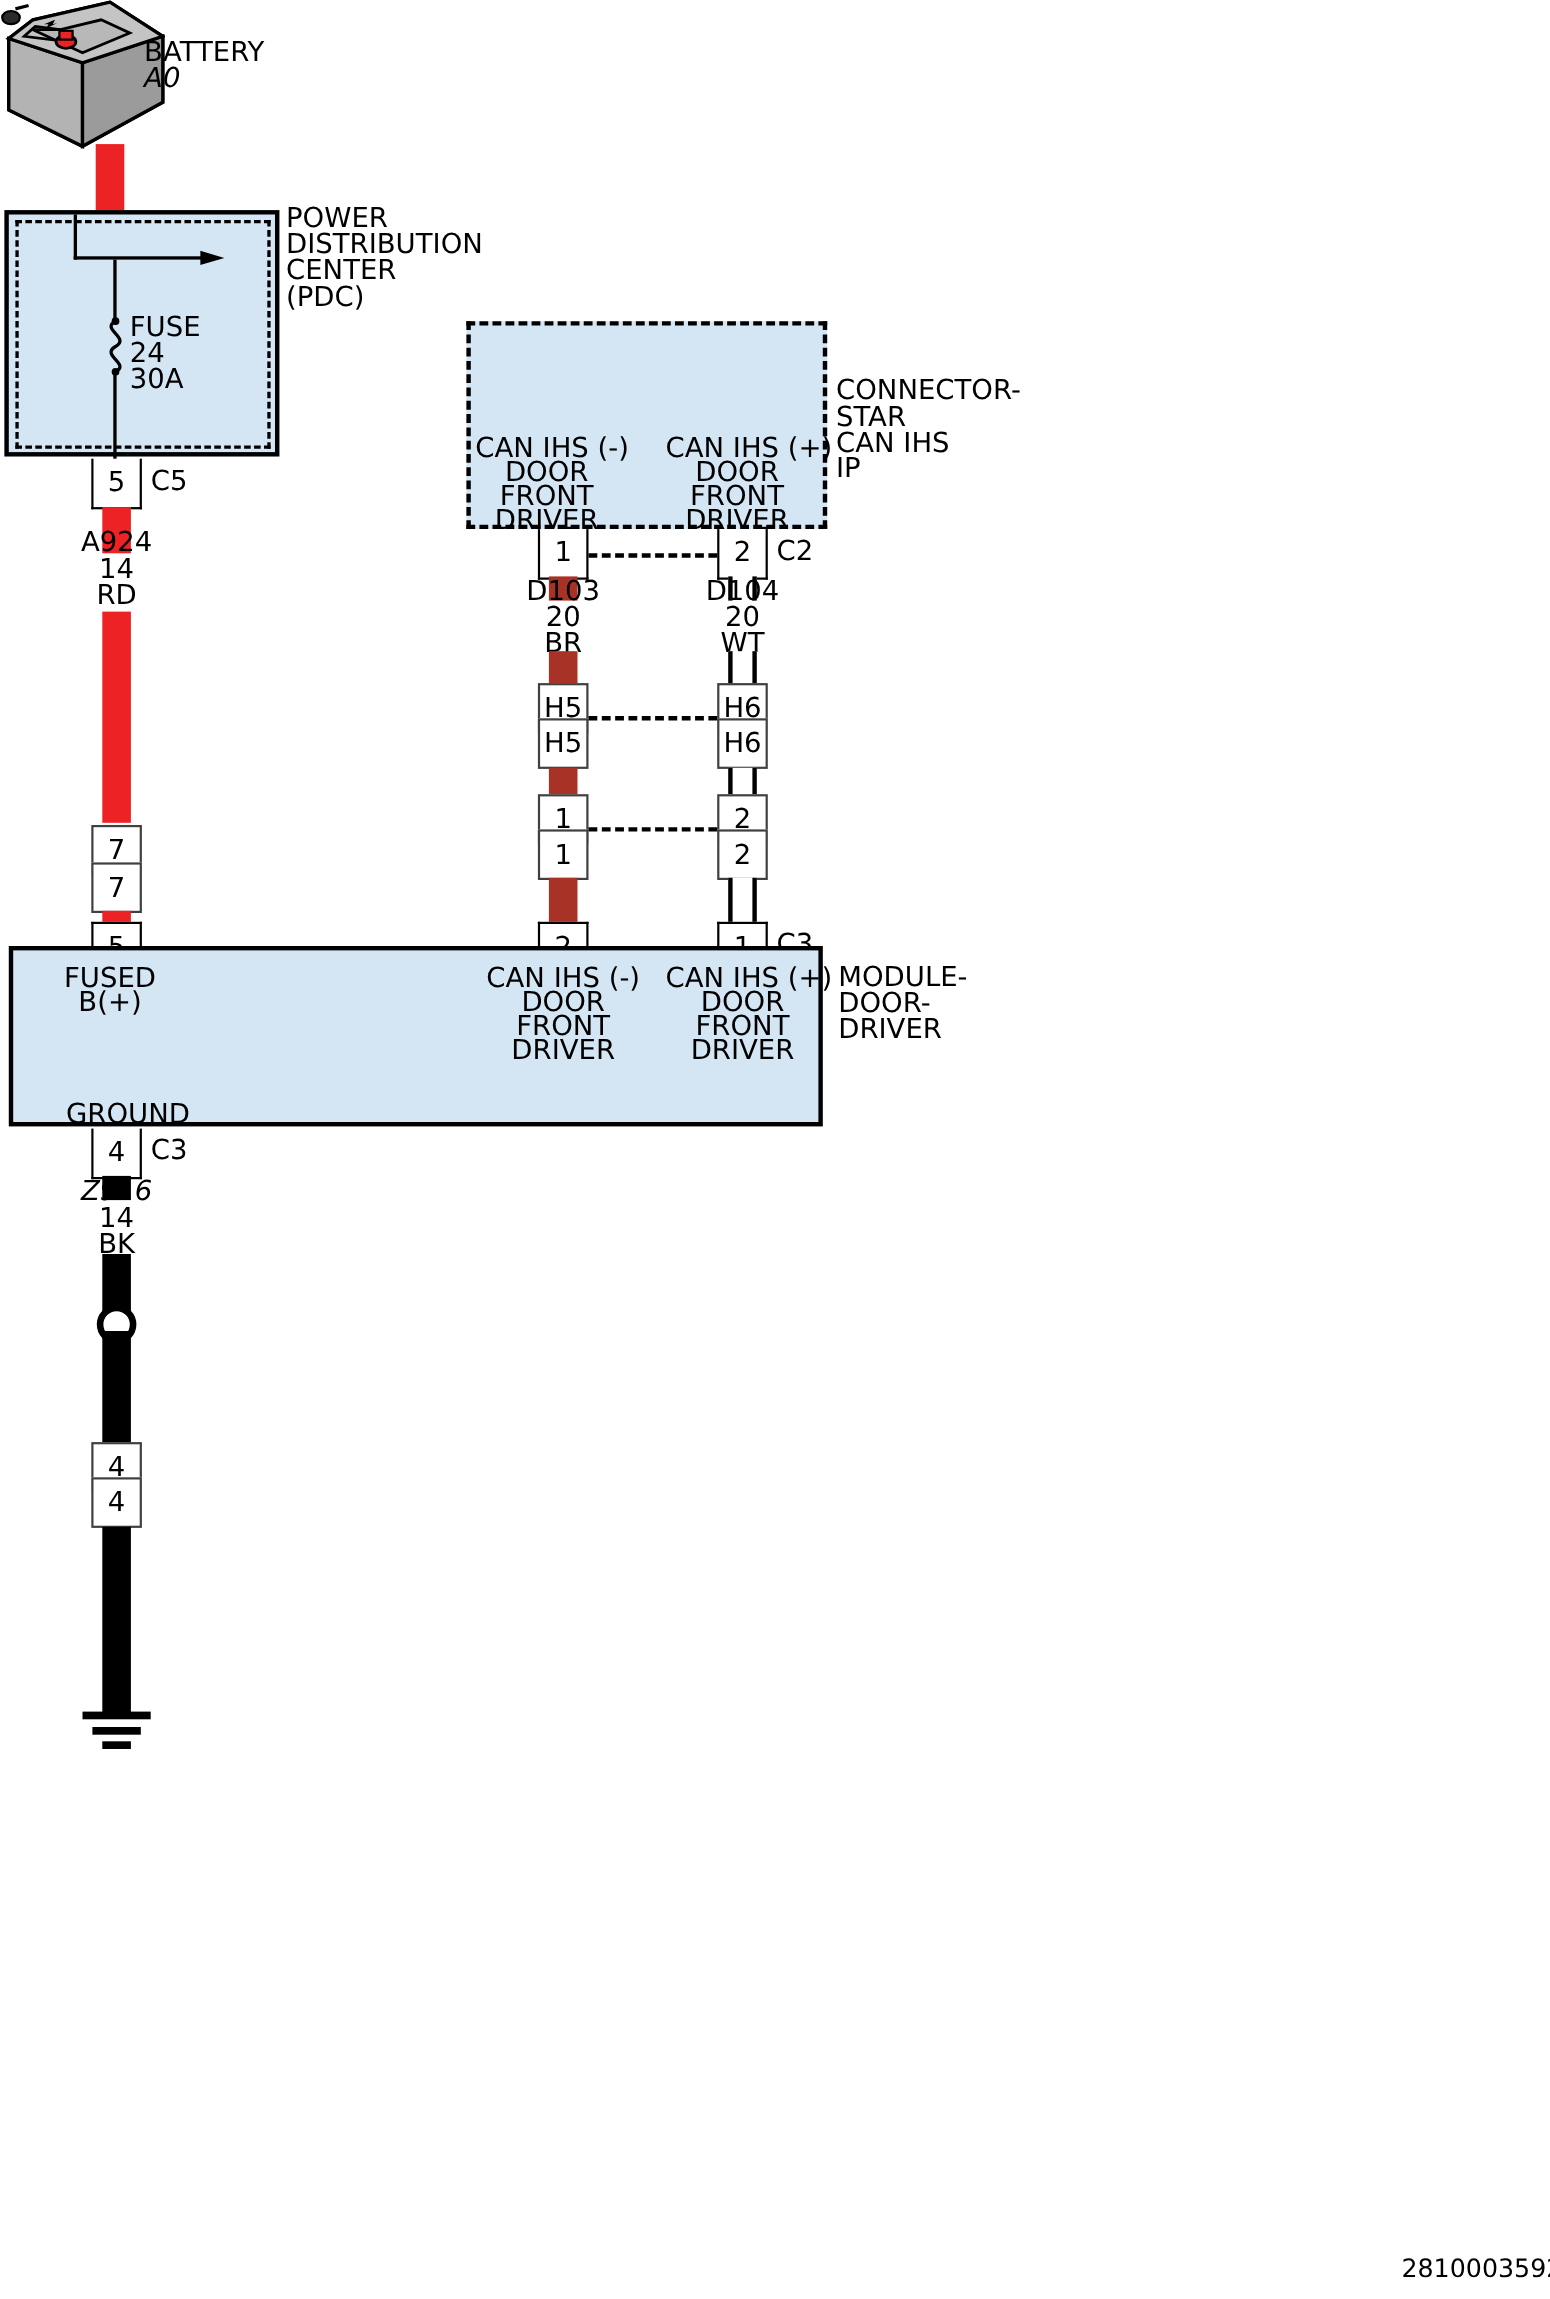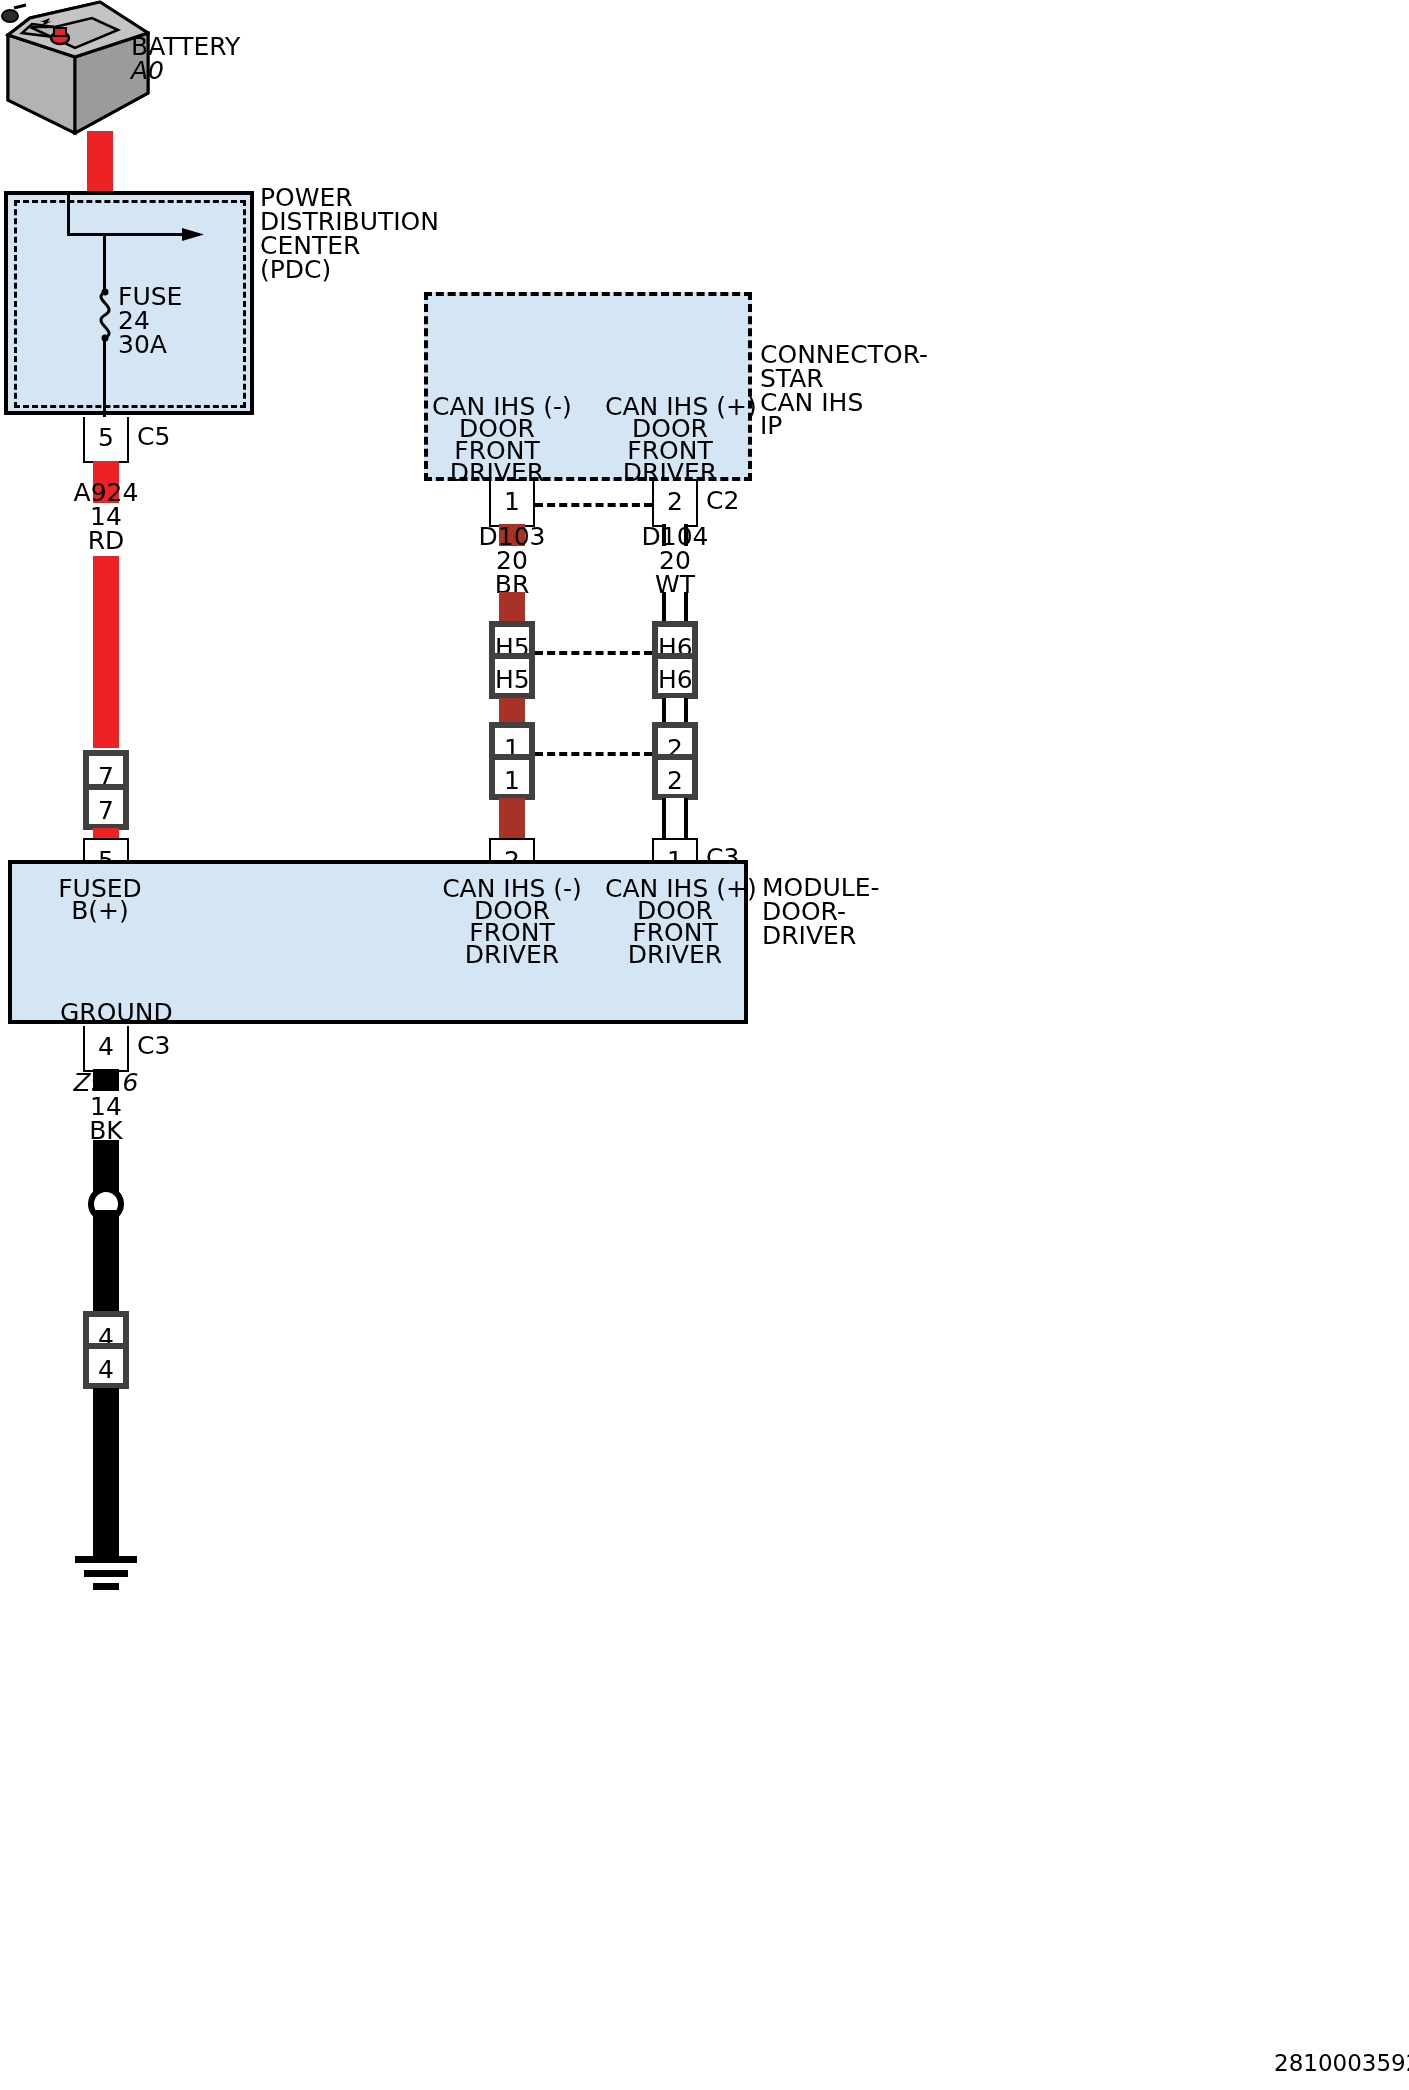--- a/index.html
+++ b/index.html
@@ -22,21 +22,21 @@
   .w-brn{background:#a93226;}
   .w-blk{background:#000;}
   .w-wt{box-sizing:border-box;border-left:4px solid #000;border-right:4px solid #000;background:#fff;}
   .thin{background:#000;}
 
   
   .pin{box-sizing:border-box;width:46px;height:46px;background:#fff;
        font-size:25px;text-align:center;line-height:42px;color:#000;}
   .pin-down{border-left:2px solid #000;border-right:2px solid #000;border-bottom:2px solid #000;}
   .pin-up{border-left:2px solid #000;border-right:2px solid #000;border-top:2px solid #000;}
-  .pin-full{border:6px solid #404040;}
+  .pin-full{border:2px solid #404040;}
 
   
   .dashline{height:0;border-top:4px dashed #000;}
 
   
   .gbar{background:#000;height:7px;}
   .splice{box-sizing:border-box;border:6px solid #000;border-radius:50%;background:#fff;}
 
   .idnum{position:absolute;font-size:23px;color:#000;}
 </style>

